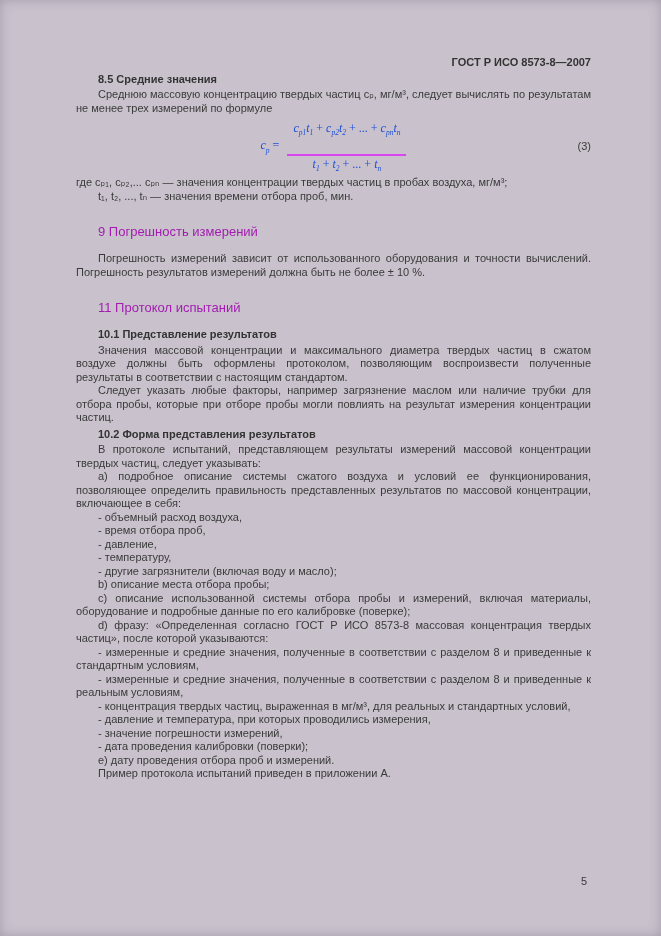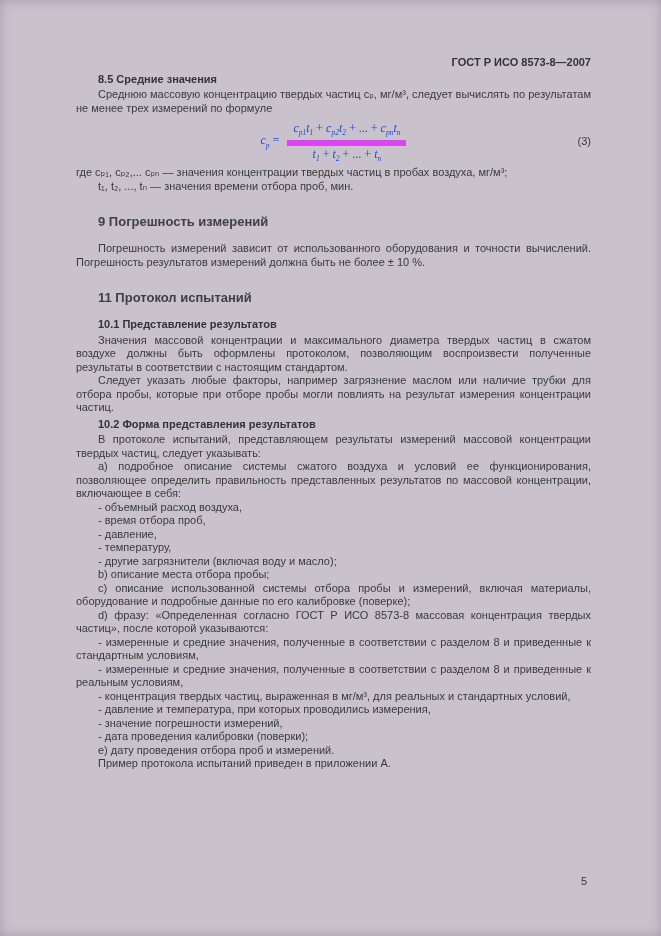--- a/index.html
+++ b/index.html
@@ -38,22 +38,22 @@
   .h-sub {
     font-size: 11px;
     font-weight: bold;
     color: #333;
     margin: 3px 0 2px 0;
     text-indent: 22px;
   }
   .h-main {
     font-size: 13px;
     line-height: 15px;
-    font-weight: bold;
-    color: #404040;
+    font-weight: normal;
+    color: #a21caf;
     margin: 21px 0 13px 0;
     text-indent: 22px;
   }
   .where {
     margin: 0;
     text-align: justify;
   }
   .where.ind {
     text-indent: 22px;
   }
@@ -83,22 +83,22 @@
     line-height: 0;
   }
   .frac {
     display: inline-block;
     vertical-align: middle;
     text-align: center;
     margin-left: 5px;
   }
   .fnum {
     display: block;
-    border-bottom: 6px solid #d946ef;
-    padding: 0 6px 4px 6px;
+    border-bottom: 2px solid #d946ef;
+    padding: 0 6px 18px 6px;
     text-align: center;
   }
   .fden {
     display: block;
     padding-top: 2px;
   }
   .fnumber {
     position: absolute;
     right: 0;
     top: 50%;

